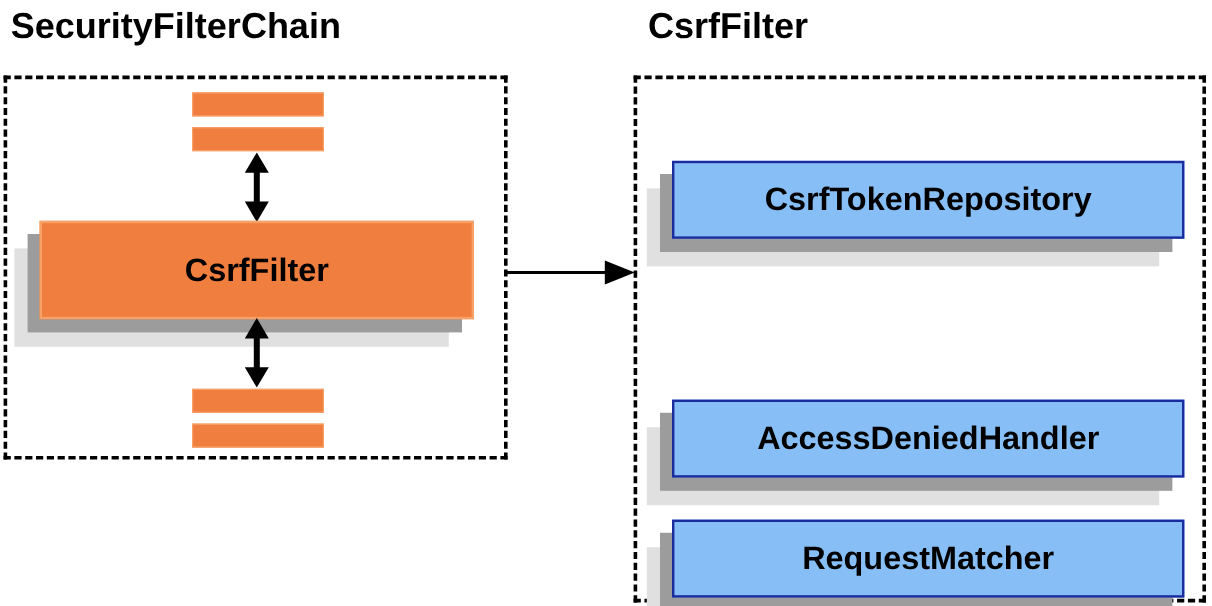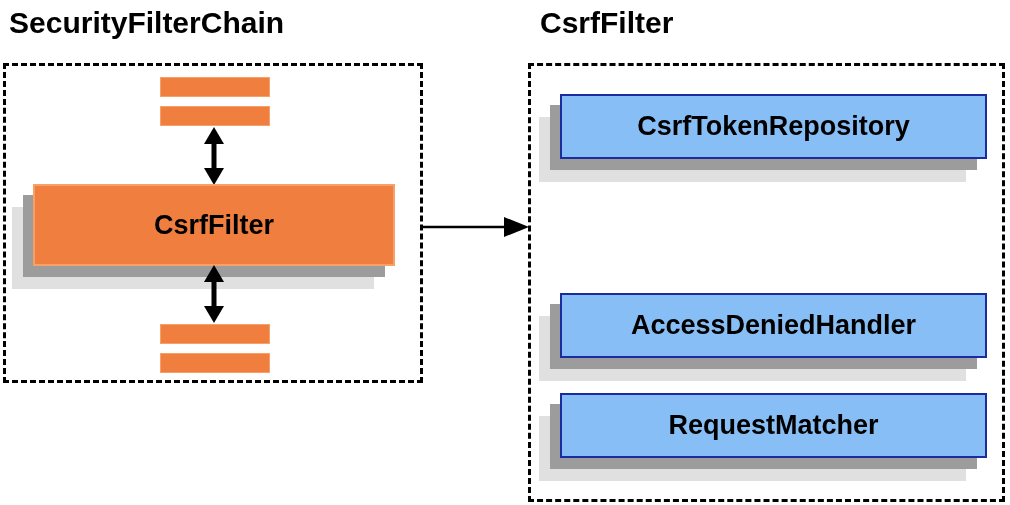--- a/index.html
+++ b/index.html
@@ -75,20 +75,21 @@
     width: 427px;
     height: 65px;
     background: var(--blue_fill, #87BEF5);
     border: 2px solid var(--blue_border, #1A2C9E);
     box-sizing: border-box;
     box-shadow: -10px 11px 0 var(--shadow_dark, #9C9C9C),
                 -21px 23px 0 var(--shadow_light, #E0E0E0);
     display: flex;
     align-items: center;
     justify-content: center;
+    margin-top: 40px;
   }
   .comp-1 { top: 94px;  }
   .comp-2 { top: 195px; }
   .comp-3 { top: 293px; }
   .comp-4 { top: 393px; }
   .component-box .label {
     font-size: 27px;
     font-weight: bold;
     color: #000000;
   }

